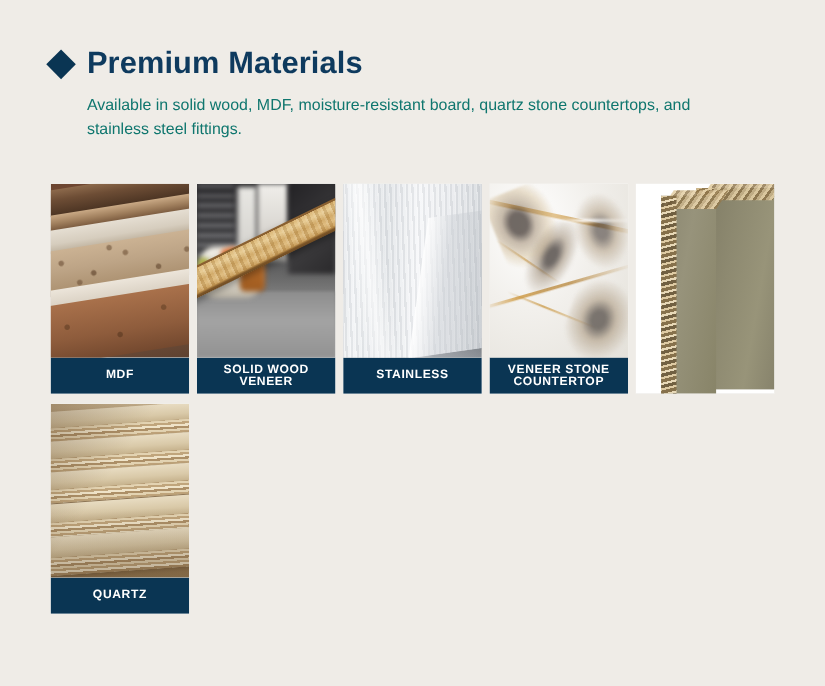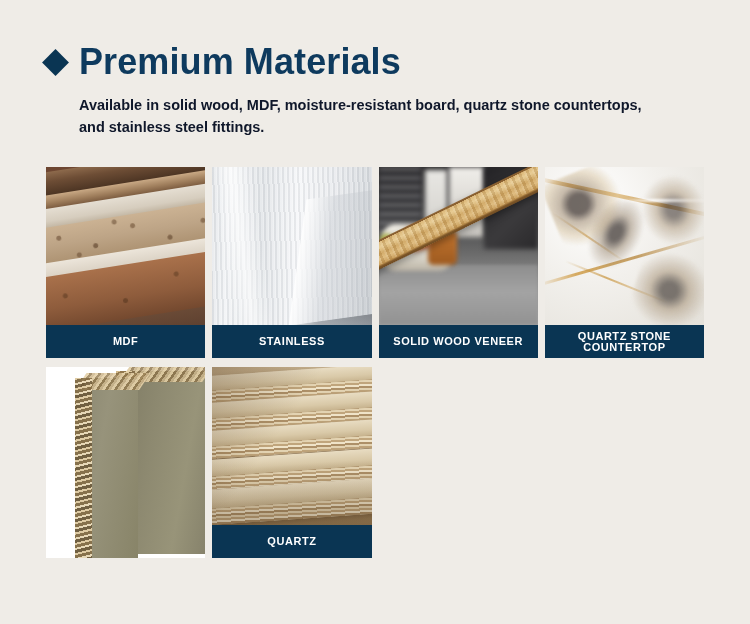--- a/index.html
+++ b/index.html
@@ -34,45 +34,45 @@
   }
   .diamond-icon {
     width: 19px;
     height: 19px;
     background: #0a3553;
     transform: rotate(45deg);
     flex: 0 0 auto;
     margin-top: 2px;
   }
   .page-title {
-    font-size: 36px;
+    font-size: 28px;
     font-weight: bold;
     color: #0e3a5e;
     letter-spacing: 0.1px;
     line-height: 1.1;
     white-space: nowrap;
   }
   .subtitle {
     margin-top: 12px;
     margin-left: 33px;
     font-size: 14.5px;
     line-height: 1.55;
-    color: #0f172a;
-    font-weight: bold;
+    color: #0f766e;
+    font-weight: normal;
     max-width: 570px;
   }
 
   
   .grid {
     position: absolute;
     left: 46px;
     top: 167px;
     width: 658px;
     display: grid;
-    grid-template-columns: repeat(4, 1fr);
+    grid-template-columns: repeat(5, 1fr);
     grid-template-rows: 191px 191px;
     column-gap: 7px;
     row-gap: 9px;
   }
   .card {
     position: relative;
     overflow: hidden;
     background: #ffffff;
     display: flex;
     flex-direction: column;
@@ -460,32 +460,20 @@
           <div class="mdf-bg"></div>
           <div class="mdf-slab mdf-s1"></div>
           <div class="mdf-slab mdf-s2"></div>
           <div class="mdf-slab mdf-s3"></div>
           <div class="mdf-slab mdf-s4"></div>
           <div class="mdf-slab mdf-s5"></div>
           <div class="mdf-slab mdf-s6"></div>
         </div>
       </div>
       <div class="card-label">MDF</div>
-    </div>
-
-    <div class="card">
-      <div class="card-media">
-        <div class="art">
-          <div class="ss-bg"></div>
-          <div class="ss-sheet"></div>
-          <div class="ss-edge"></div>
-          <div class="ss-shine"></div>
-        </div>
-      </div>
-      <div class="card-label">STAINLESS</div>
     </div>
 
     <div class="card">
       <div class="card-media">
         <div class="art">
           <div class="veneer-bg"></div>
           <div class="v-shelf"></div>
           <div class="v-pillar"></div>
           <div class="v-cabinet"></div>
           <div class="v-dark"></div>
@@ -496,33 +484,45 @@
           <div class="v-flowers"></div>
           <div class="v-plank"></div>
         </div>
       </div>
       <div class="card-label">SOLID WOOD VENEER</div>
     </div>
 
     <div class="card">
       <div class="card-media">
         <div class="art">
+          <div class="ss-bg"></div>
+          <div class="ss-sheet"></div>
+          <div class="ss-edge"></div>
+          <div class="ss-shine"></div>
+        </div>
+      </div>
+      <div class="card-label">STAINLESS</div>
+    </div>
+
+    <div class="card">
+      <div class="card-media">
+        <div class="art">
           <div class="qz-bg"></div>
           <div class="qz-gold1"></div>
           <div class="qz-gold2"></div>
           <div class="qz-gold3"></div>
           <div class="qz-gold4"></div>
           <div class="qz-blob1"></div>
           <div class="qz-blob2"></div>
           <div class="qz-blob3"></div>
           <div class="qz-blob4"></div>
           <div class="qz-hl"></div>
         </div>
       </div>
-      <div class="card-label">QUARTZ STONE COUNTERTOP</div>
+      <div class="card-label">VENEER STONE COUNTERTOP</div>
     </div>
 
     <div class="card">
       <div class="card-media">
         <div class="art">
           <div class="mp-bg"></div>
           <div class="mp-panel-back"></div>
           <div class="mp-top-back"></div>
           <div class="mp-back-edge"></div>
           <div class="mp-panel-front"></div>

